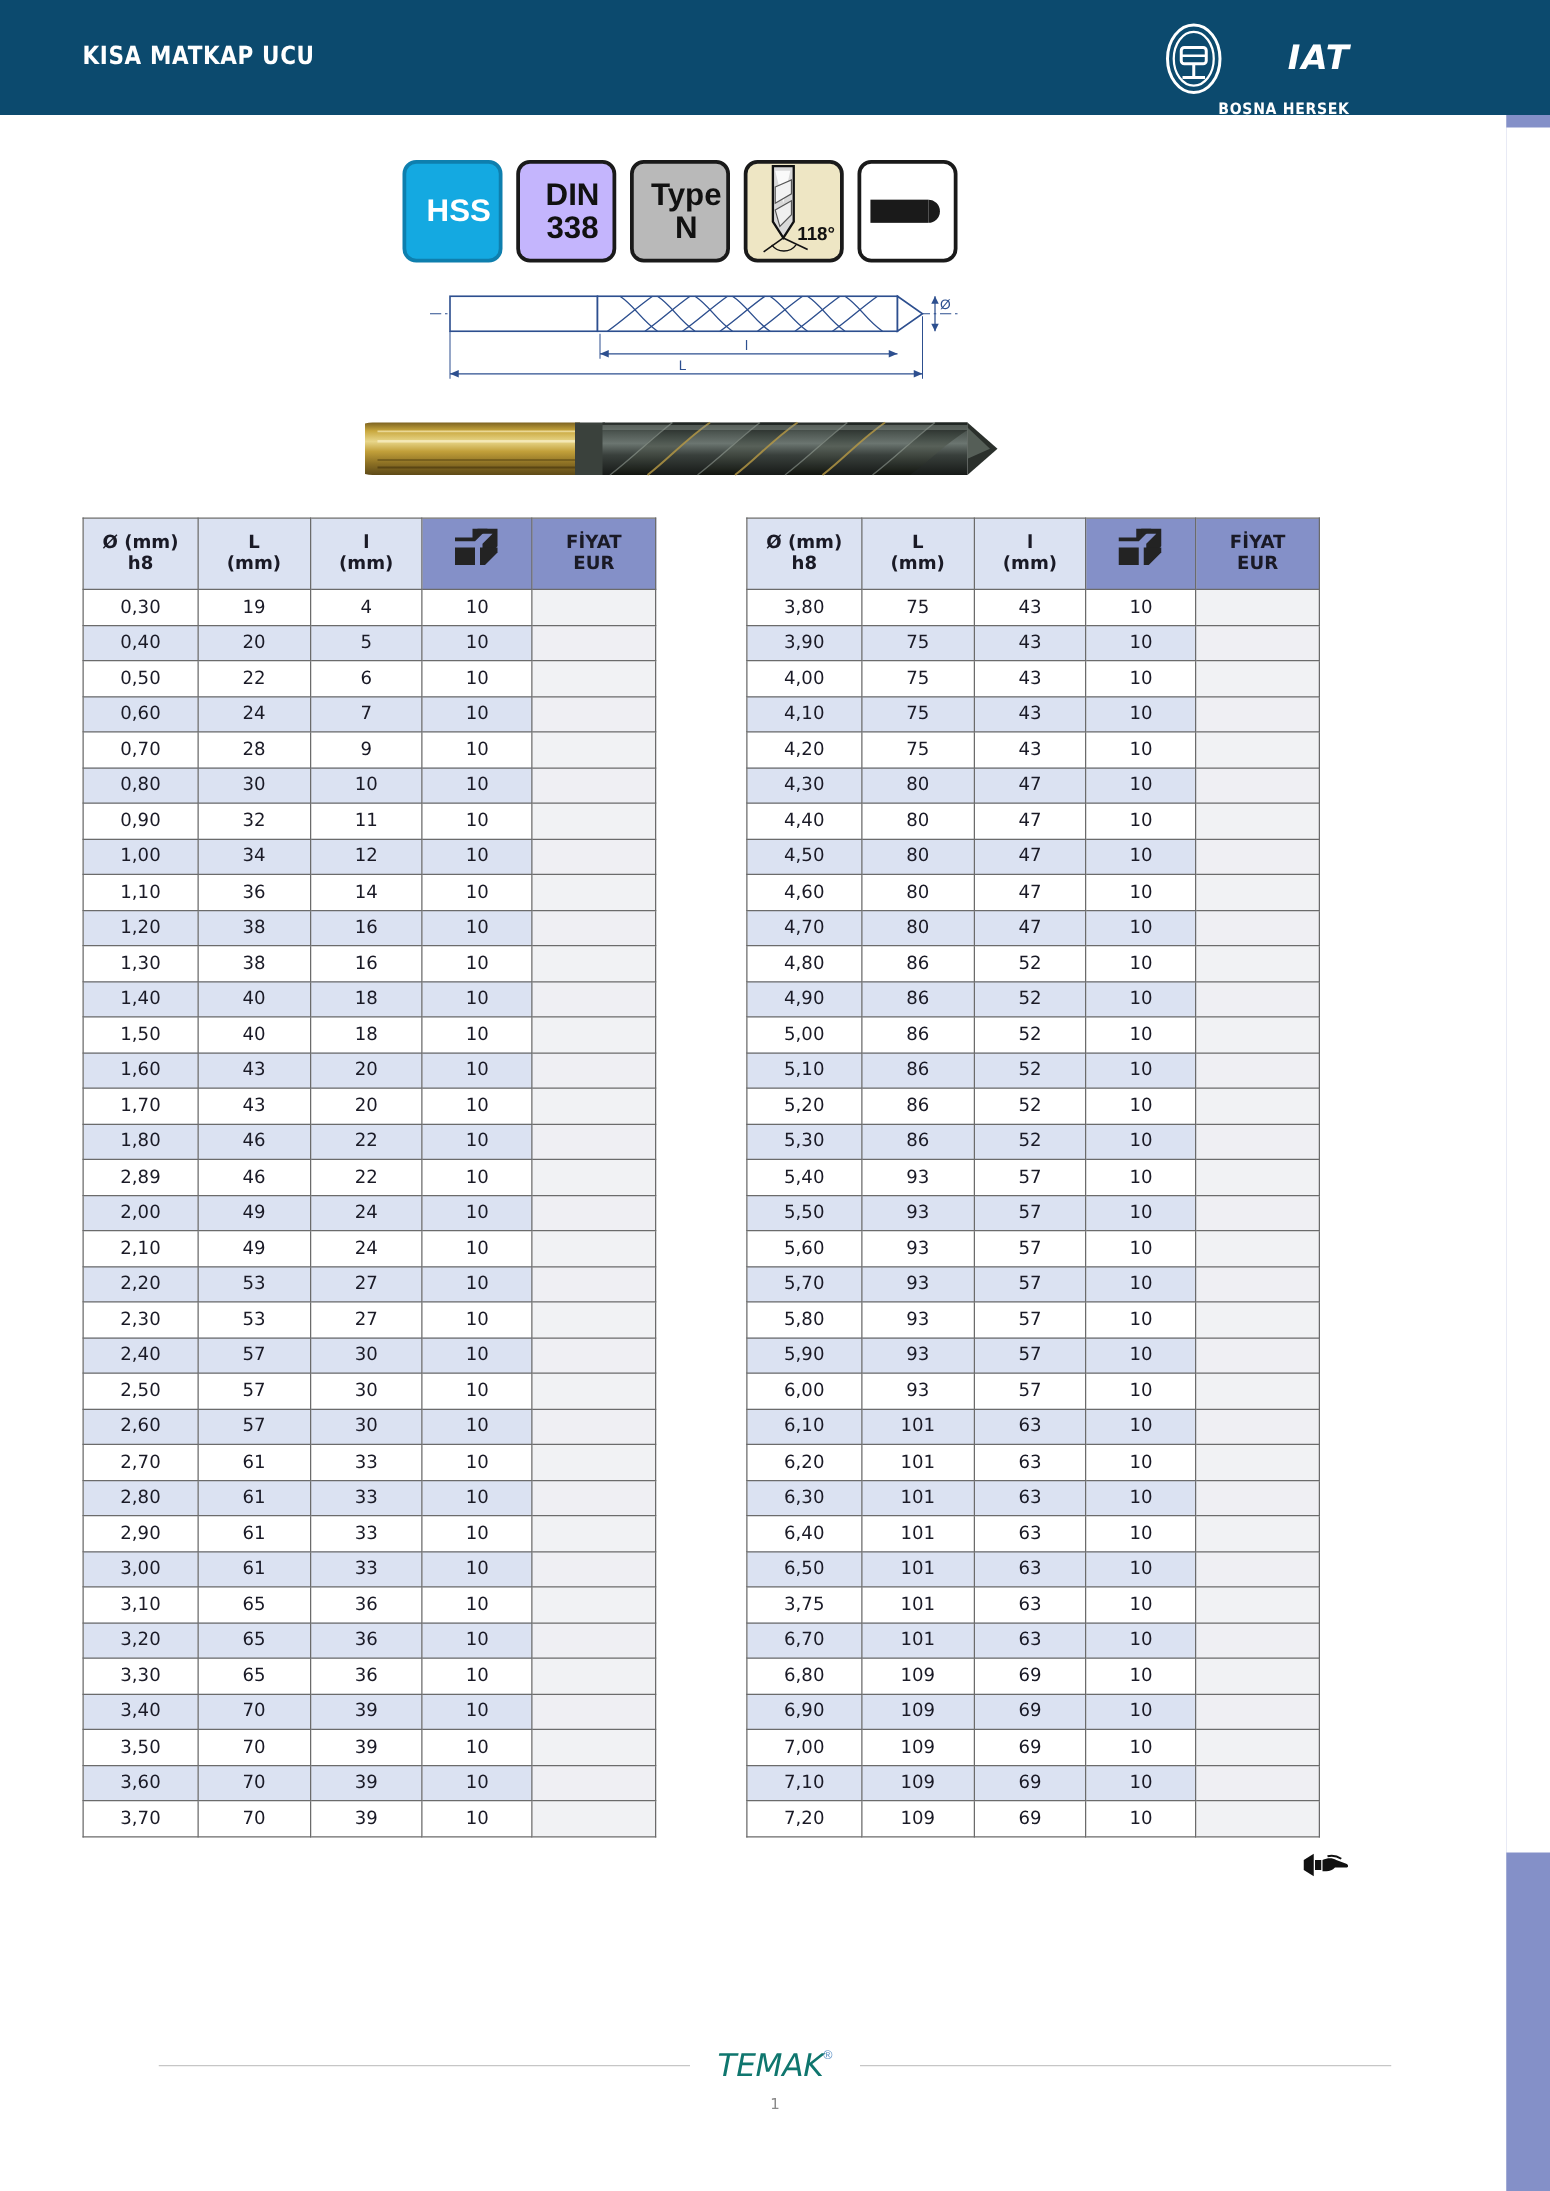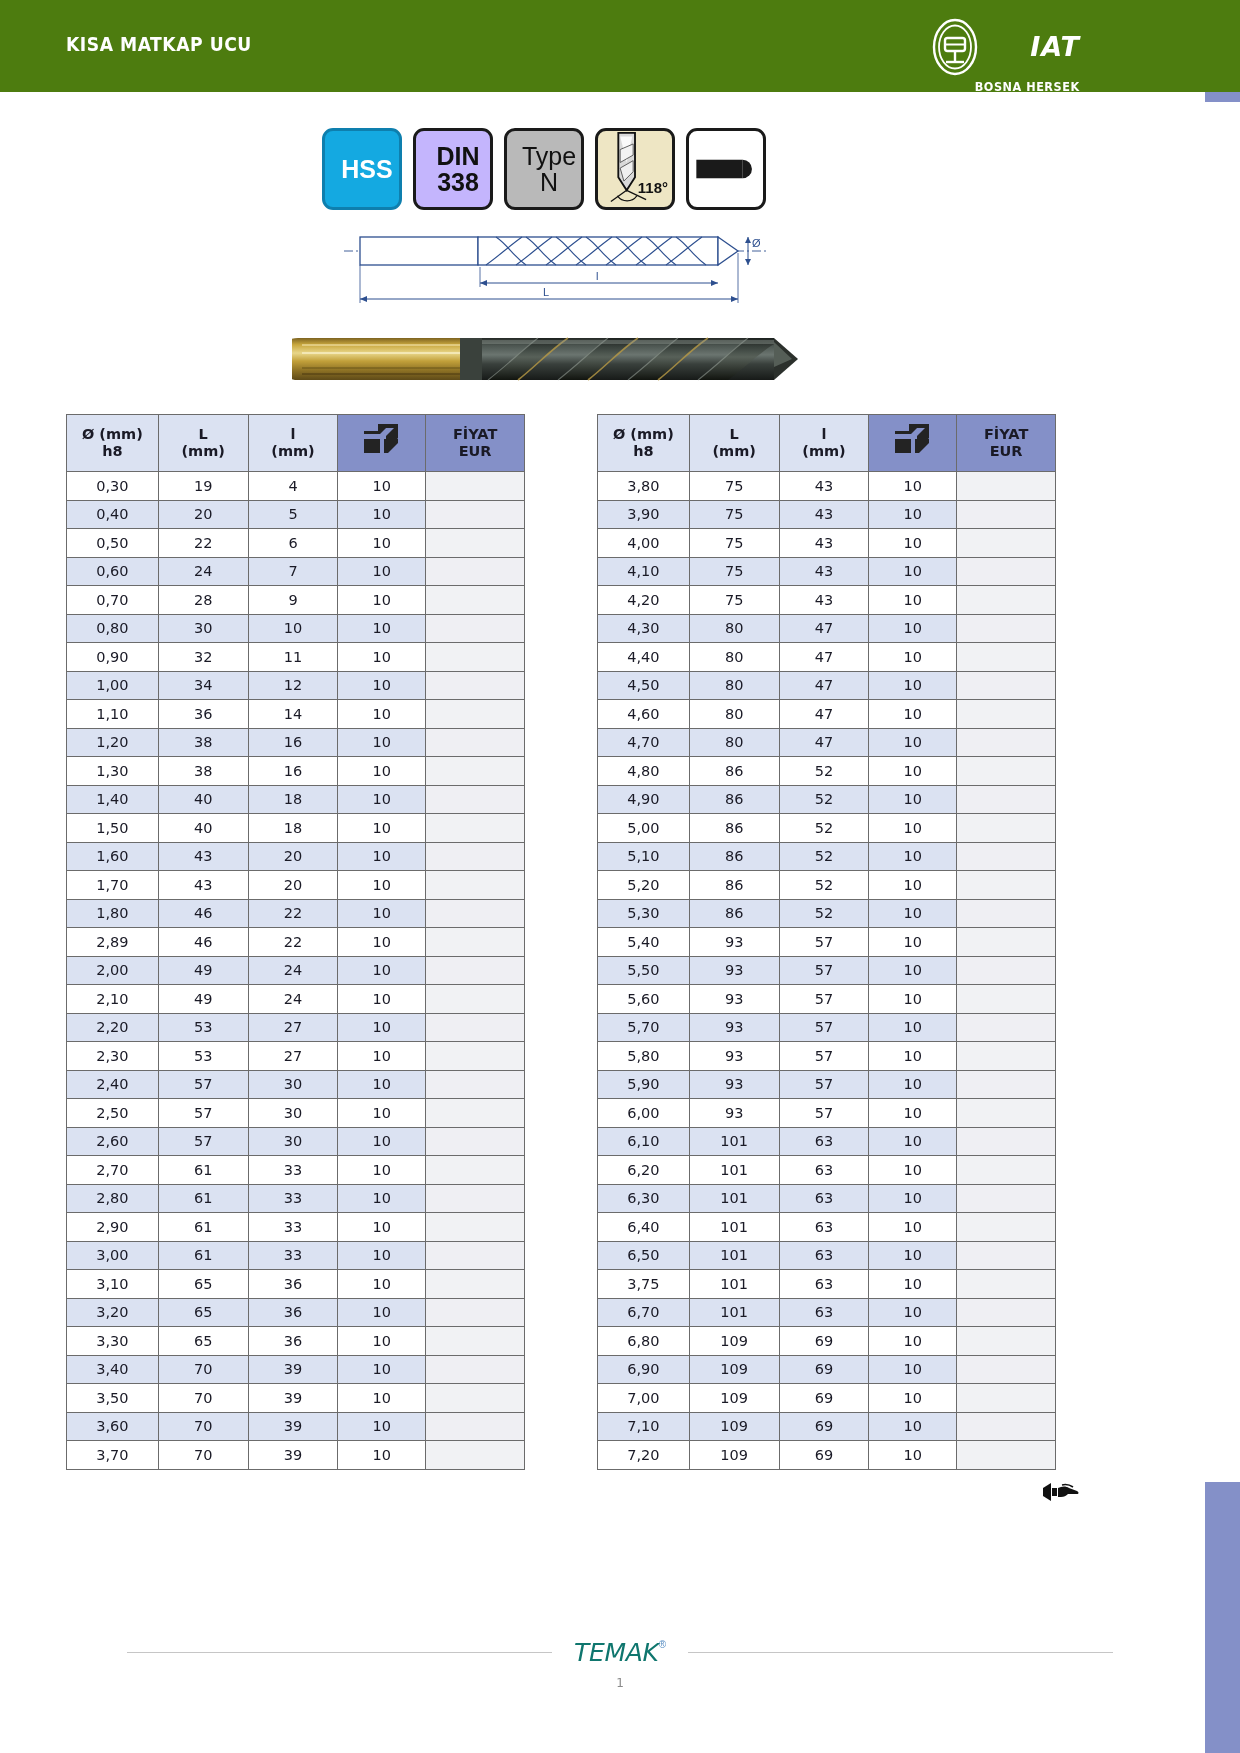--- a/index.html
+++ b/index.html
@@ -17,21 +17,21 @@
     background: #8490c8;
   }
   .right-band-white {
     position: absolute; top: 102px; right: 0; width: 35px; height: 1380px;
     background: #ffffff;
   }
 
   
   .header {
     position: absolute; top: 0; left: 0; width: 1240px; height: 92px;
-    background: #4d7c0f;
+    background: #0c4a6e;
   }
   .header-title {
     position: absolute; left: 66px; top: 32px;
     color: #ffffff; font-size: 20px; font-weight: 700;
     letter-spacing: 0.6px;
     font-family: "DejaVu Sans", sans-serif;
     transform: scaleX(0.86); transform-origin: left center;
   }
   .brand-block {
     position: absolute; right: 160px; top: 18px;
@@ -65,21 +65,21 @@
     position: relative; overflow: hidden; padding-left: 10px;
   }
   .badge.hss {
     background: #14a9e1; border-color: #0e7fae; color: #ffffff;
     font-size: 25px; font-weight: 700;
   }
   .badge.din {
     background: #c4b5fd; color: #111; font-size: 25px; font-weight: 700;
   }
   .badge.type {
-    background: #b9b9b9; color: #111; font-size: 25px; font-weight: 400;
+    background: #b9b9b9; color: #111; font-size: 25px; font-weight: 700;
   }
   .badge.angle { background: #eee6c4; padding: 0; }
   .badge.shank { background: #ffffff; padding: 0; }
   .badge .l1, .badge .l2 { display: block; text-align: center; }
   .angle-label {
     position: absolute; right: 4px; bottom: 11px;
     font-size: 15px; font-weight: 700; color: #111;
     font-family: "Liberation Sans", sans-serif;
   }
 

